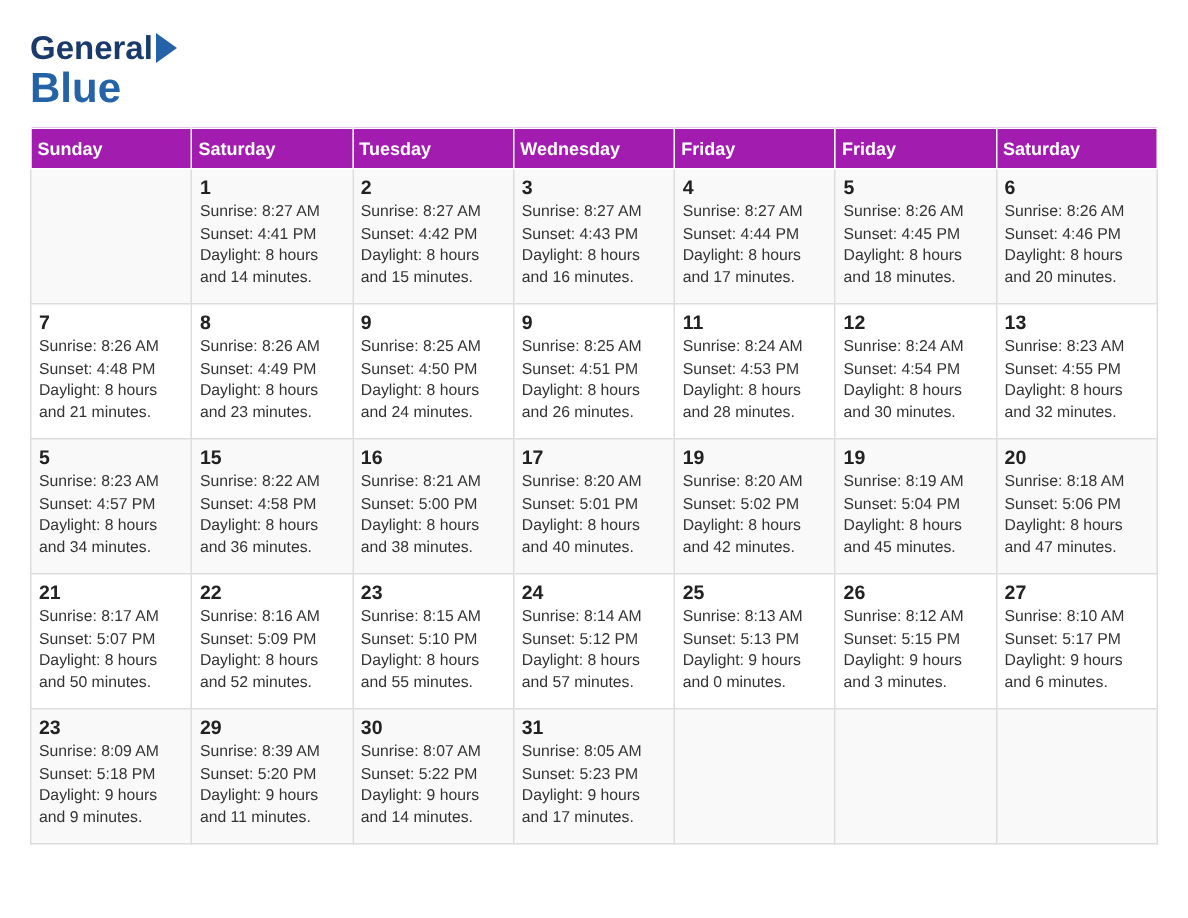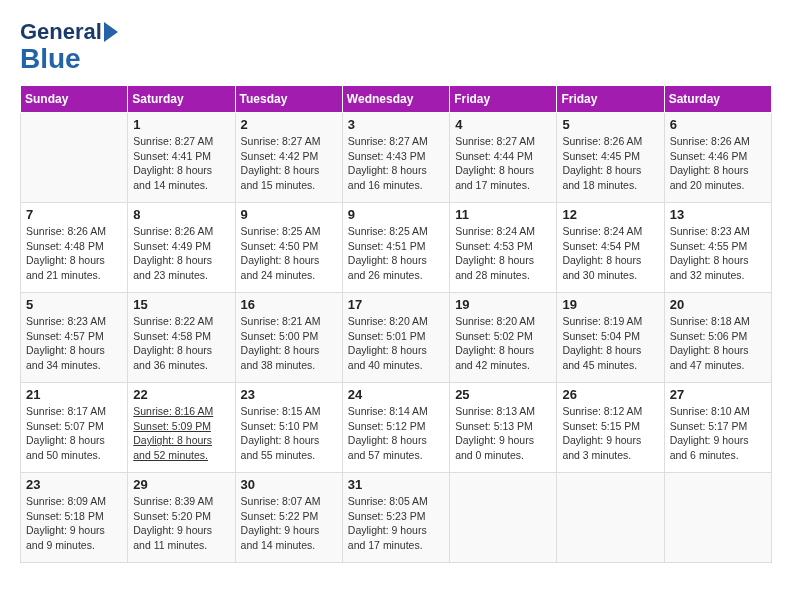--- a/index.html
+++ b/index.html
@@ -273,21 +273,21 @@
       <tr>
         <td>
           <span class="day-num">21</span>
           <div class="day-info" style="white-space: pre-line;">Sunrise: 8:17 AM
 Sunset: 5:07 PM
 Daylight: 8 hours
 and 50 minutes.</div>
         </td>
         <td>
           <span class="day-num">22</span>
-          <div class="day-info" style="white-space: pre-line; text-decoration: underline;">Sunrise: 8:16 AM
+          <div class="day-info" style="white-space: pre-line;">Sunrise: 8:16 AM
 Sunset: 5:09 PM
 Daylight: 8 hours
 and 52 minutes.</div>
         </td>
         <td>
           <span class="day-num">23</span>
           <div class="day-info" style="white-space: pre-line;">Sunrise: 8:15 AM
 Sunset: 5:10 PM
 Daylight: 8 hours
 and 55 minutes.</div>

